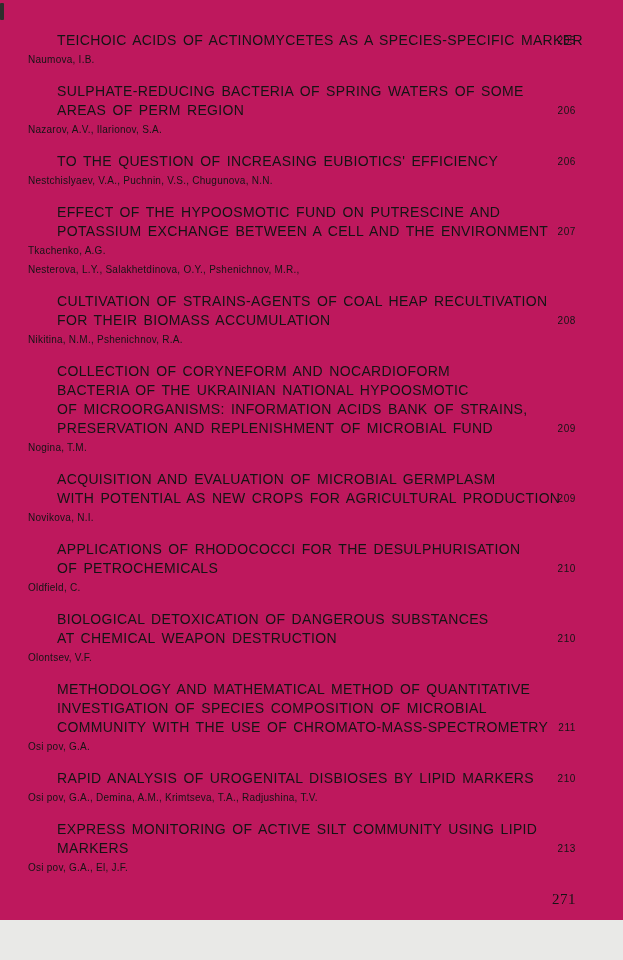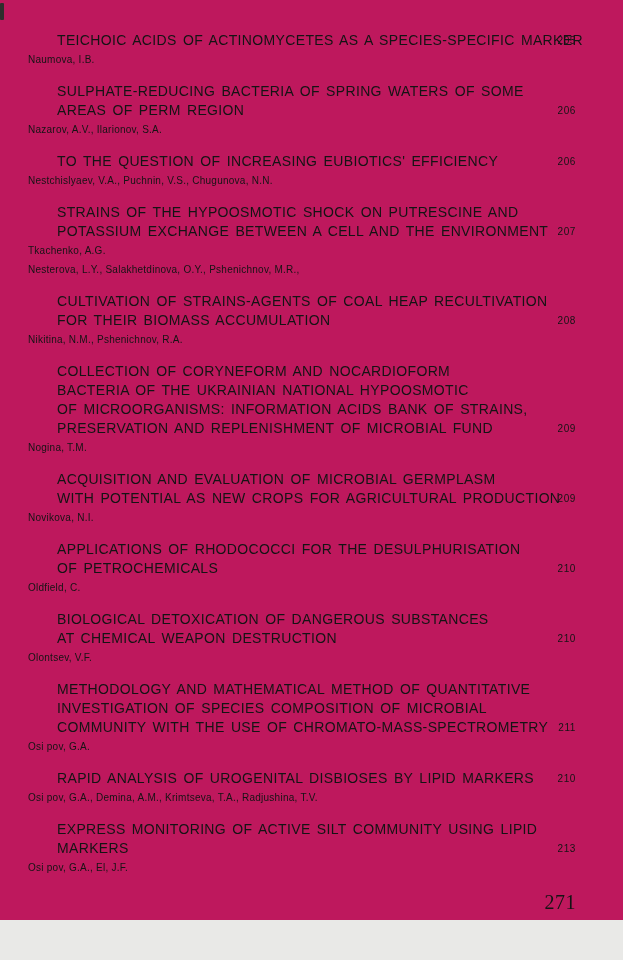--- a/index.html
+++ b/index.html
@@ -59,21 +59,21 @@
     font-size: 10px;
     line-height: 19px;
     letter-spacing: 0.25px;
     white-space: nowrap;
   }
   .footer-pagenum {
     position: absolute;
     right: 47px;
     top: 891px;
     font-family: "Liberation Serif", "DejaVu Serif", serif;
-    font-size: 20px;
+    font-size: 15px;
     letter-spacing: 0.5px;
   }
 </style>
 </head>
 <body>
 
 <div class="page">
   <div class="corner-mark"></div>
   <div class="content">
   <div class="entry">
@@ -99,21 +99,21 @@
     <div class="titles">
           <div class="tline"><span>TO THE QUESTION OF INCREASING EUBIOTICS' EFFICIENCY</span><span class="pagenum">206</span></div>
         </div>
     <div class="authors">
           <div>Nestchislyaev, V.A., Puchnin, V.S., Chugunova, N.N.</div>
         </div>
   </div>
 
   <div class="entry">
     <div class="titles">
-          <div class="tline"><span>STRAINS OF THE HYPOOSMOTIC SHOCK ON PUTRESCINE AND</span></div>
+          <div class="tline"><span>EFFECT OF THE HYPOOSMOTIC FUND ON PUTRESCINE AND</span></div>
           <div class="tline"><span>POTASSIUM EXCHANGE BETWEEN A CELL AND THE ENVIRONMENT</span><span class="pagenum">207</span></div>
         </div>
     <div class="authors">
           <div>Tkachenko, A.G.</div>
           <div>Nesterova, L.Y., Salakhetdinova, O.Y., Pshenichnov, M.R.,</div>
         </div>
   </div>
 
   <div class="entry">
     <div class="titles">

